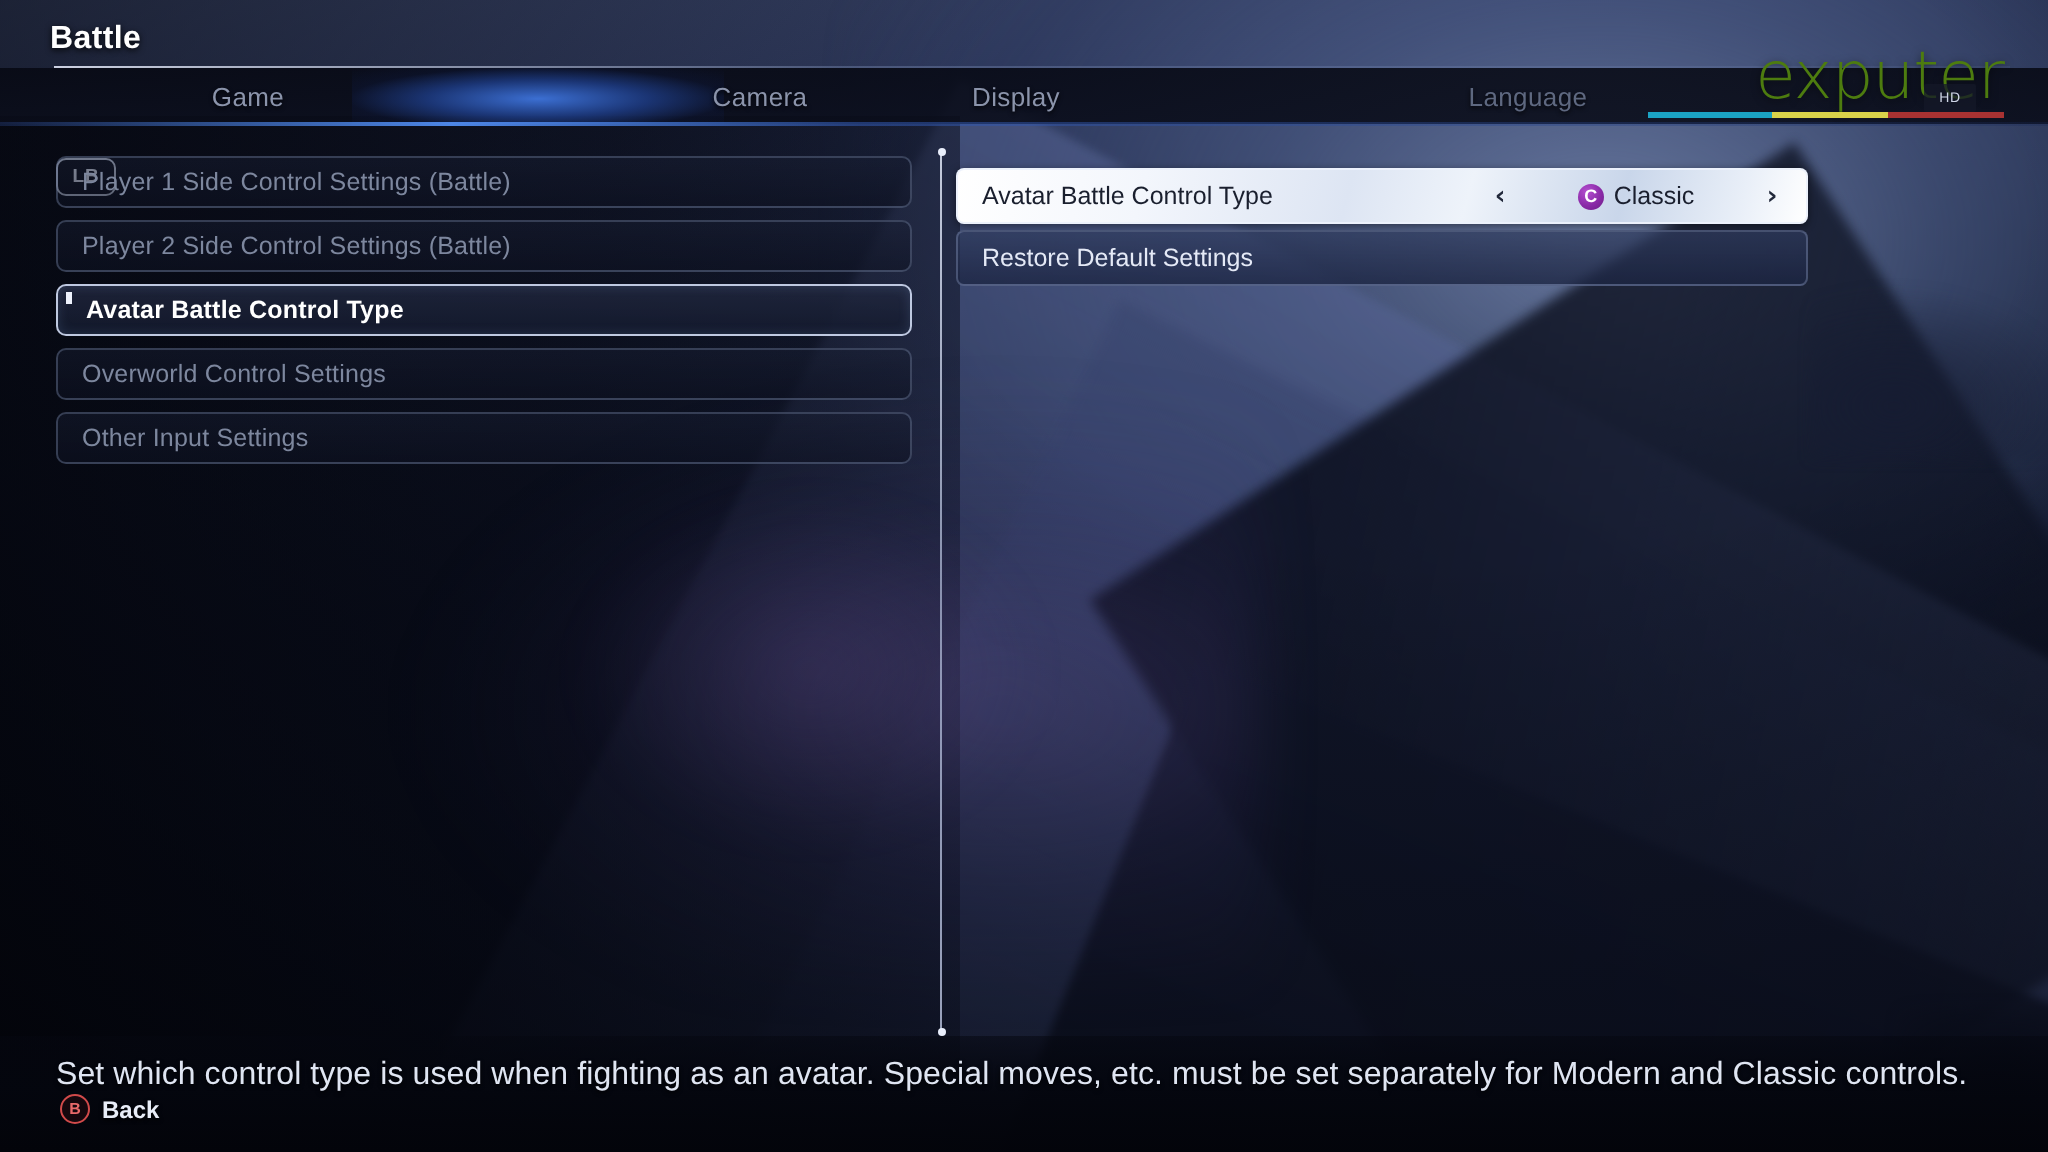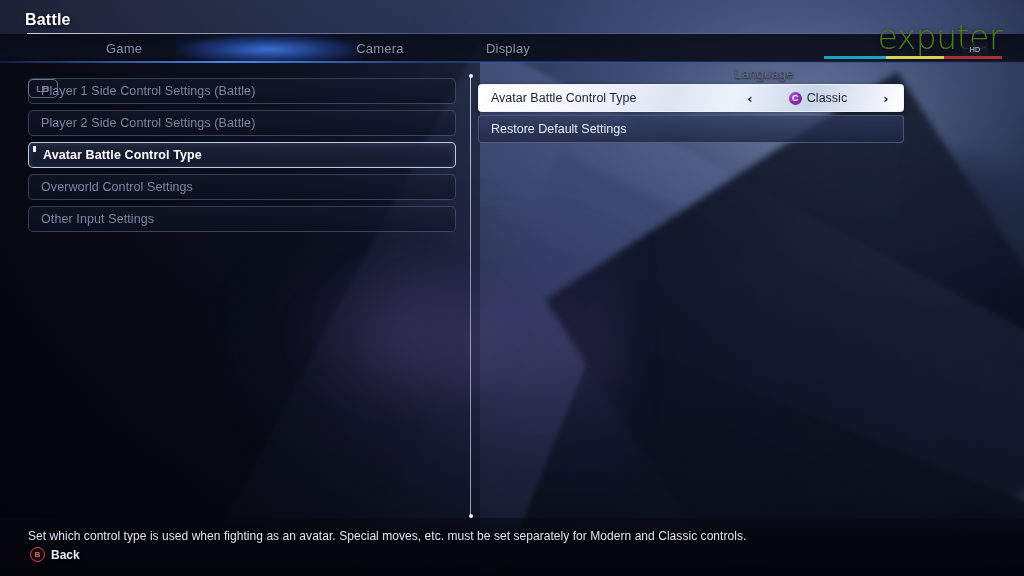--- a/index.html
+++ b/index.html
@@ -222,21 +222,21 @@
   .rp-valtext{font-size:12.5px;color:#1a1f2e;}
   .rp-arrow-right{margin-right:8px;}
 
   
   .footer{
     position:absolute;left:0;bottom:0;width:1024px;height:58px;
     background:linear-gradient(180deg, rgba(5,7,16,0.55) 0%, rgba(4,6,14,0.92) 45%, rgba(3,4,10,0.98) 100%);
   }
   .f-desc{
     position:absolute;left:28px;top:529px;
-    font-size:12px;color:#dfe5f2;letter-spacing:0.05px;
+    font-size:16px;color:#dfe5f2;letter-spacing:0.05px;
     text-shadow:0 1px 2px rgba(0,0,0,0.9);
   }
   .f-back{
     position:absolute;left:30px;top:547px;
     display:flex;align-items:center;gap:6px;
   }
   .f-back .bbtn{
     width:13px;height:13px;border-radius:50%;
     border:1.2px solid #d14a4a;
     color:#e96a6a;font-size:8px;font-weight:bold;
@@ -269,21 +269,21 @@
   <div class="tabbar"></div>
   <div class="tab-active-glow"></div>
   <div class="tabbar-underline"></div>
 
   <div class="lb-btn">LB</div>
 
   <div class="tabs" id="tabs">
       <div class="tab" style="left: 60px; width: 128px;">Game</div>
       <div class="tab" style="left: 316px; width: 128px;">Camera</div>
       <div class="tab" style="left: 444px; width: 128px;">Display</div>
-      <div class="tab dim" style="left: 700px; width: 128px; margin-top: 25px;">Language</div>
+      <div class="tab dim" style="left: 700px; width: 128px;">Language</div>
     </div>
 
   <div class="wm">
     <div class="wm-text">exputer</div>
     <div class="wm-bars">
       <i class="wm-b1"></i>
         <i class="wm-b2"></i>
         <i class="wm-b3"></i>
     </div>
     <div class="wm-badge">HD</div>

